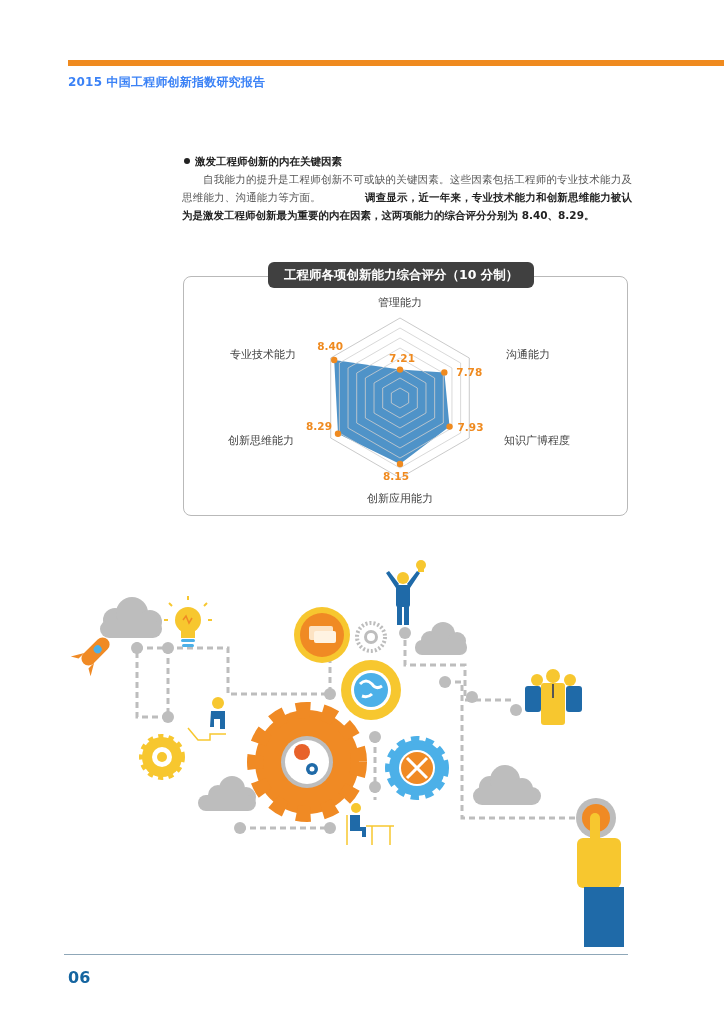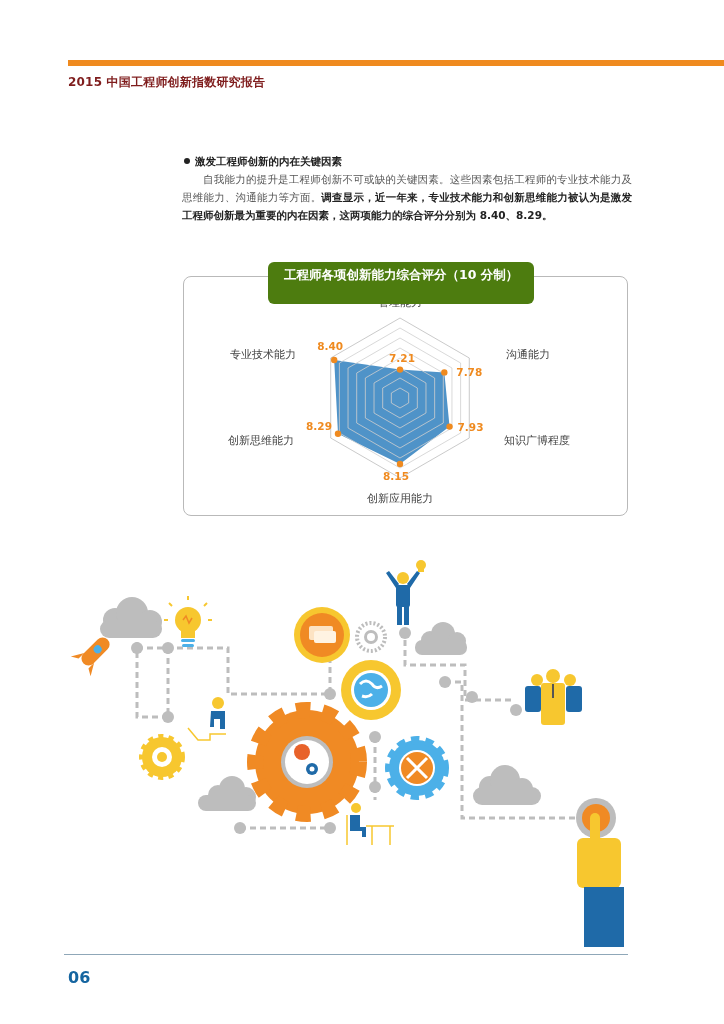--- a/index.html
+++ b/index.html
@@ -1,29 +1,29 @@
 <!DOCTYPE html>
 <html><head>
 <meta charset="utf-8">
 <style>
   * { margin: 0; padding: 0; box-sizing: border-box; }
   html, body { width: 724px; height: 1024px; background: #ffffff; overflow: hidden; }
   body { position: relative; font-family: "DejaVu Sans", "Liberation Sans", sans-serif; color: #333; }
 
   .top-bar { position: absolute; left: 68px; top: 60px; width: 656px; height: 6px; background: #ef8a1f; }
-  .header-title { position: absolute; left: 68px; top: 74px; font-size: 12px; font-weight: bold; color: #7f1d1d; letter-spacing: 0.2px; }
+  .header-title { position: absolute; left: 68px; top: 74px; font-size: 12px; font-weight: bold; color: #3b82f6; letter-spacing: 0.2px; }
 
   .section { position: absolute; left: 182px; top: 152px; width: 450px; font-size: 10.5px; line-height: 18px; color: #333; }
   .section .bullet-line { font-weight: bold; color: #222; display: flex; align-items: center; }
   .section .bullet-dot { display: inline-block; width: 6px; height: 6px; border-radius: 50%; background: #222; margin-right: 5px; margin-left: 2px; }
   .section p { text-indent: 21px; color: #555; text-align: justify; }
-  .section p b { color: #222; }
+  .section p b { color: #222; margin-left: 44px; }
 
   .chart-box { position: absolute; left: 183px; top: 276px; width: 445px; height: 240px; border: 1px solid #b9b9b9; border-radius: 8px; }
-  .chart-title { position: absolute; left: 268px; top: 262px; height: 42px; padding: 0 16px; background: #4d7c0f; color: #fff; font-weight: bold; font-size: 12.5px; line-height: 26px; border-radius: 6px; white-space: nowrap; }
+  .chart-title { position: absolute; left: 268px; top: 262px; height: 26px; padding: 0 16px; background: #404040; color: #fff; font-weight: bold; font-size: 12.5px; line-height: 26px; border-radius: 6px; white-space: nowrap; }
   #radar { position: absolute; left: 183px; top: 276px; }
 
   .illus { position: absolute; left: 60px; top: 560px; }
 
   .footer-line { position: absolute; left: 64px; top: 954px; width: 564px; height: 1px; background: #8fa7b8; }
   .page-num { position: absolute; left: 68px; top: 968px; font-size: 16px; font-weight: bold; color: #1565a0; }
 </style>
 </head>
 <body>
 

